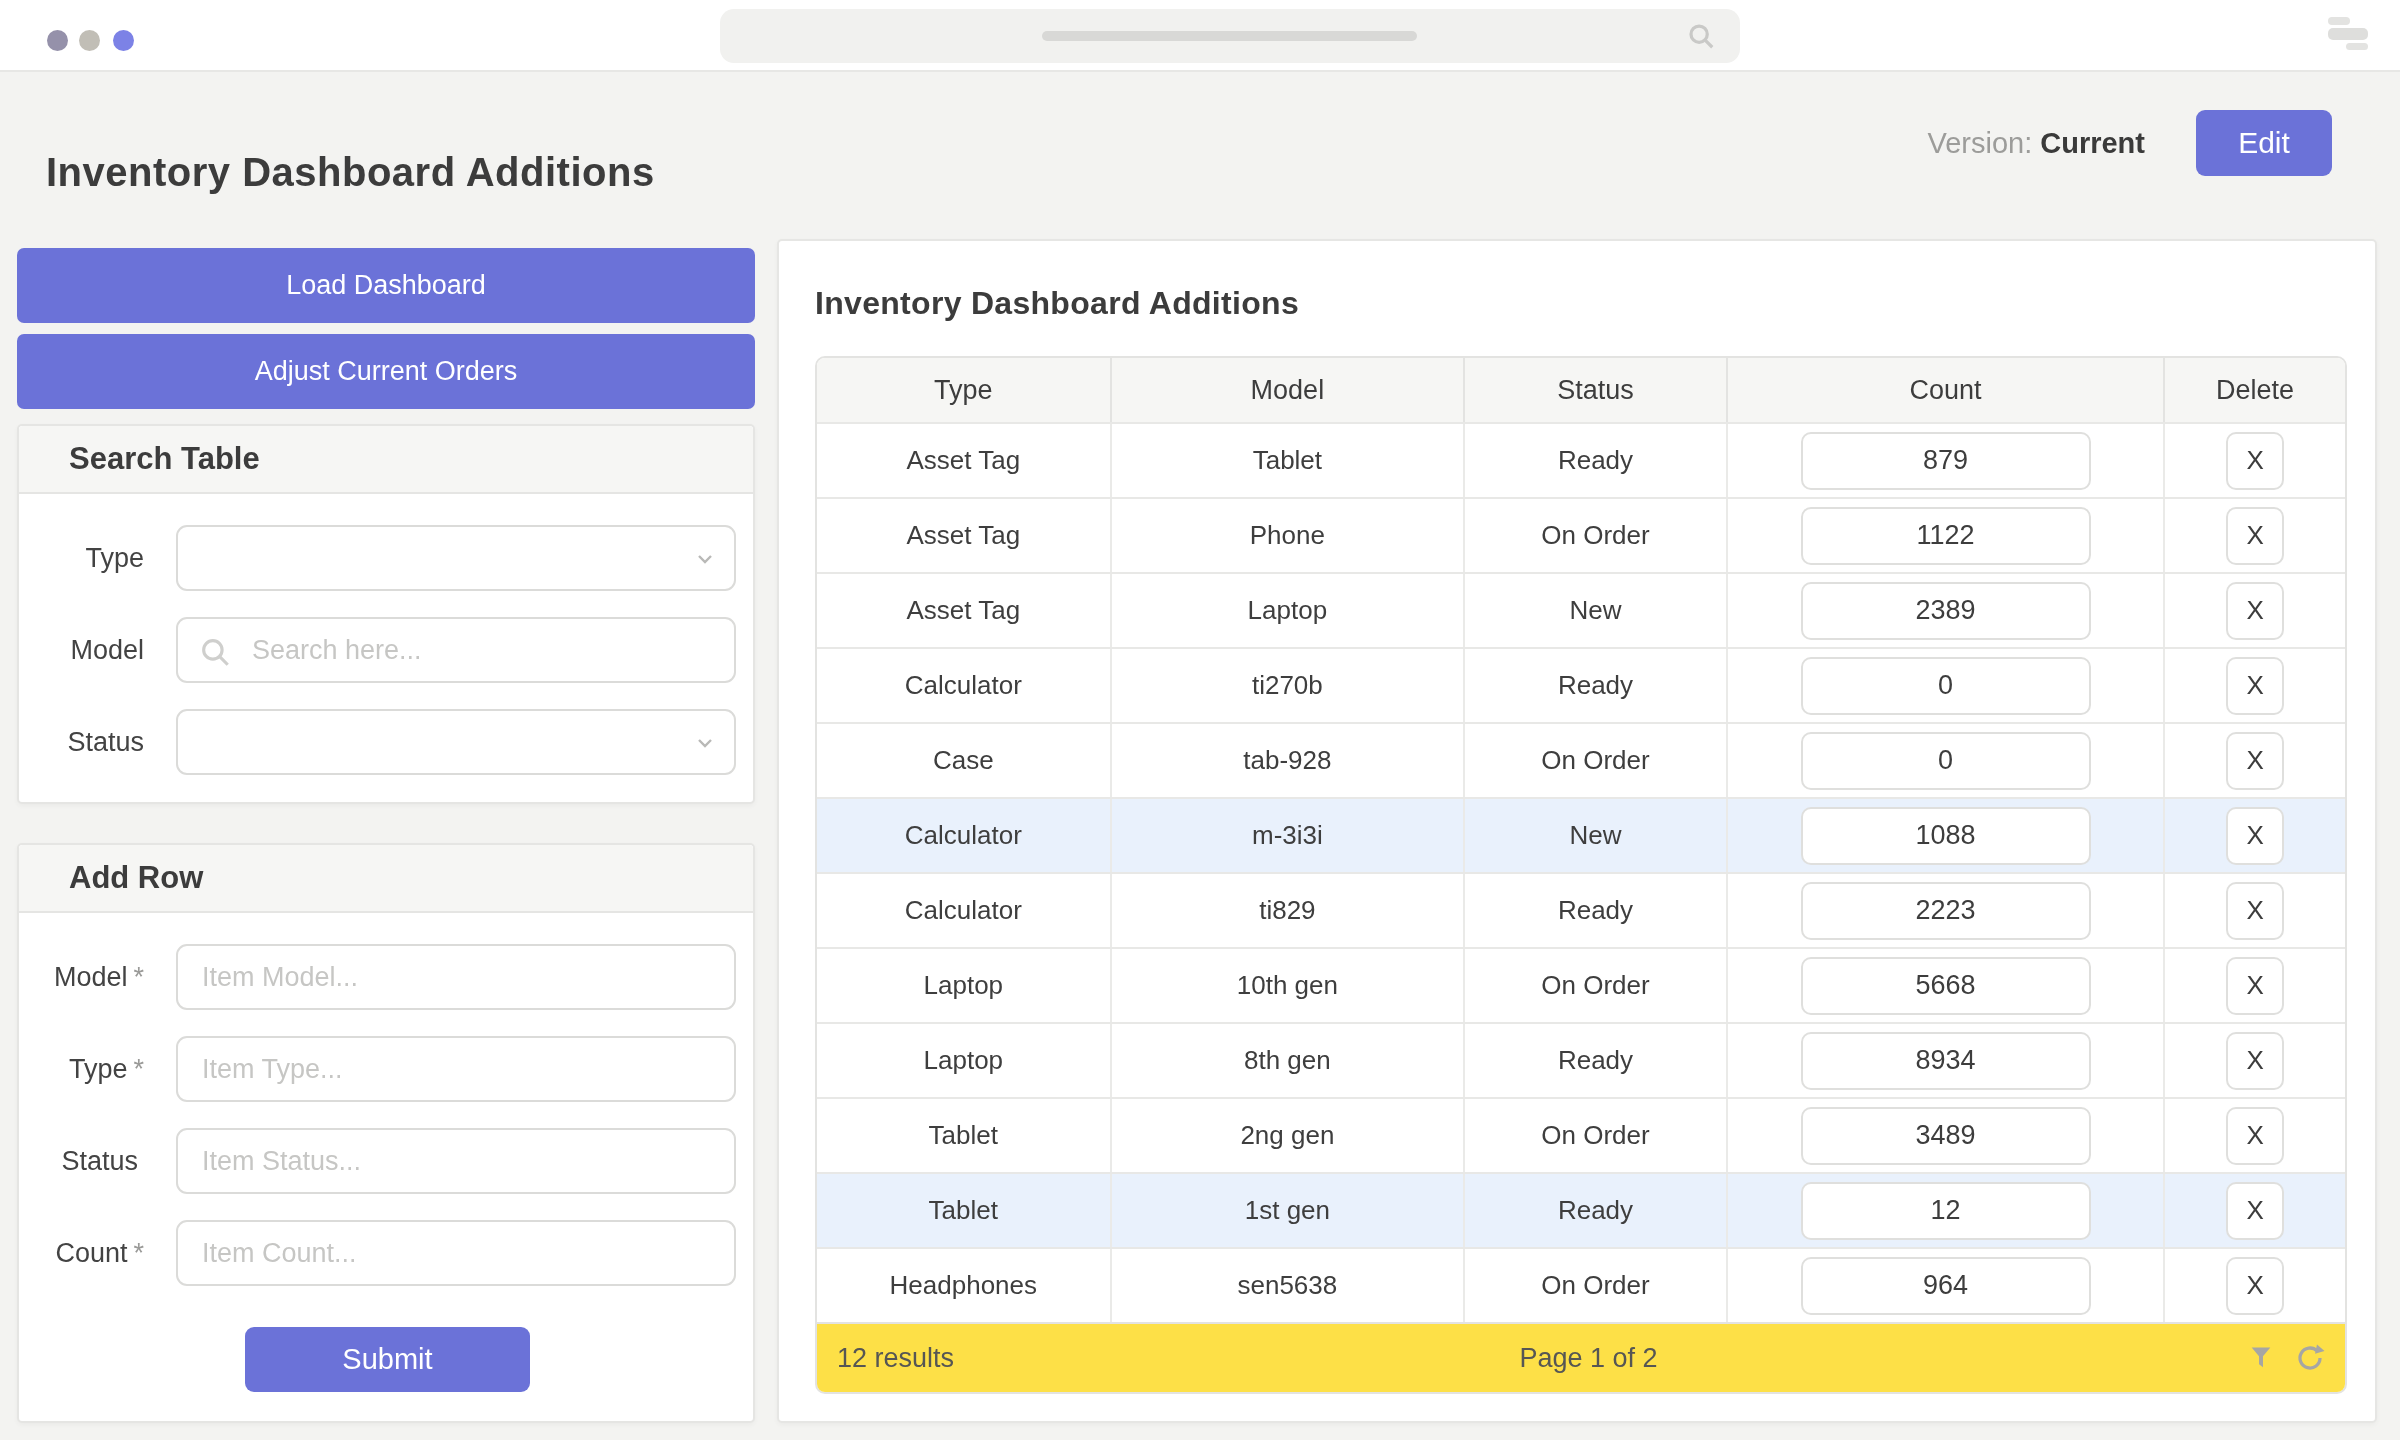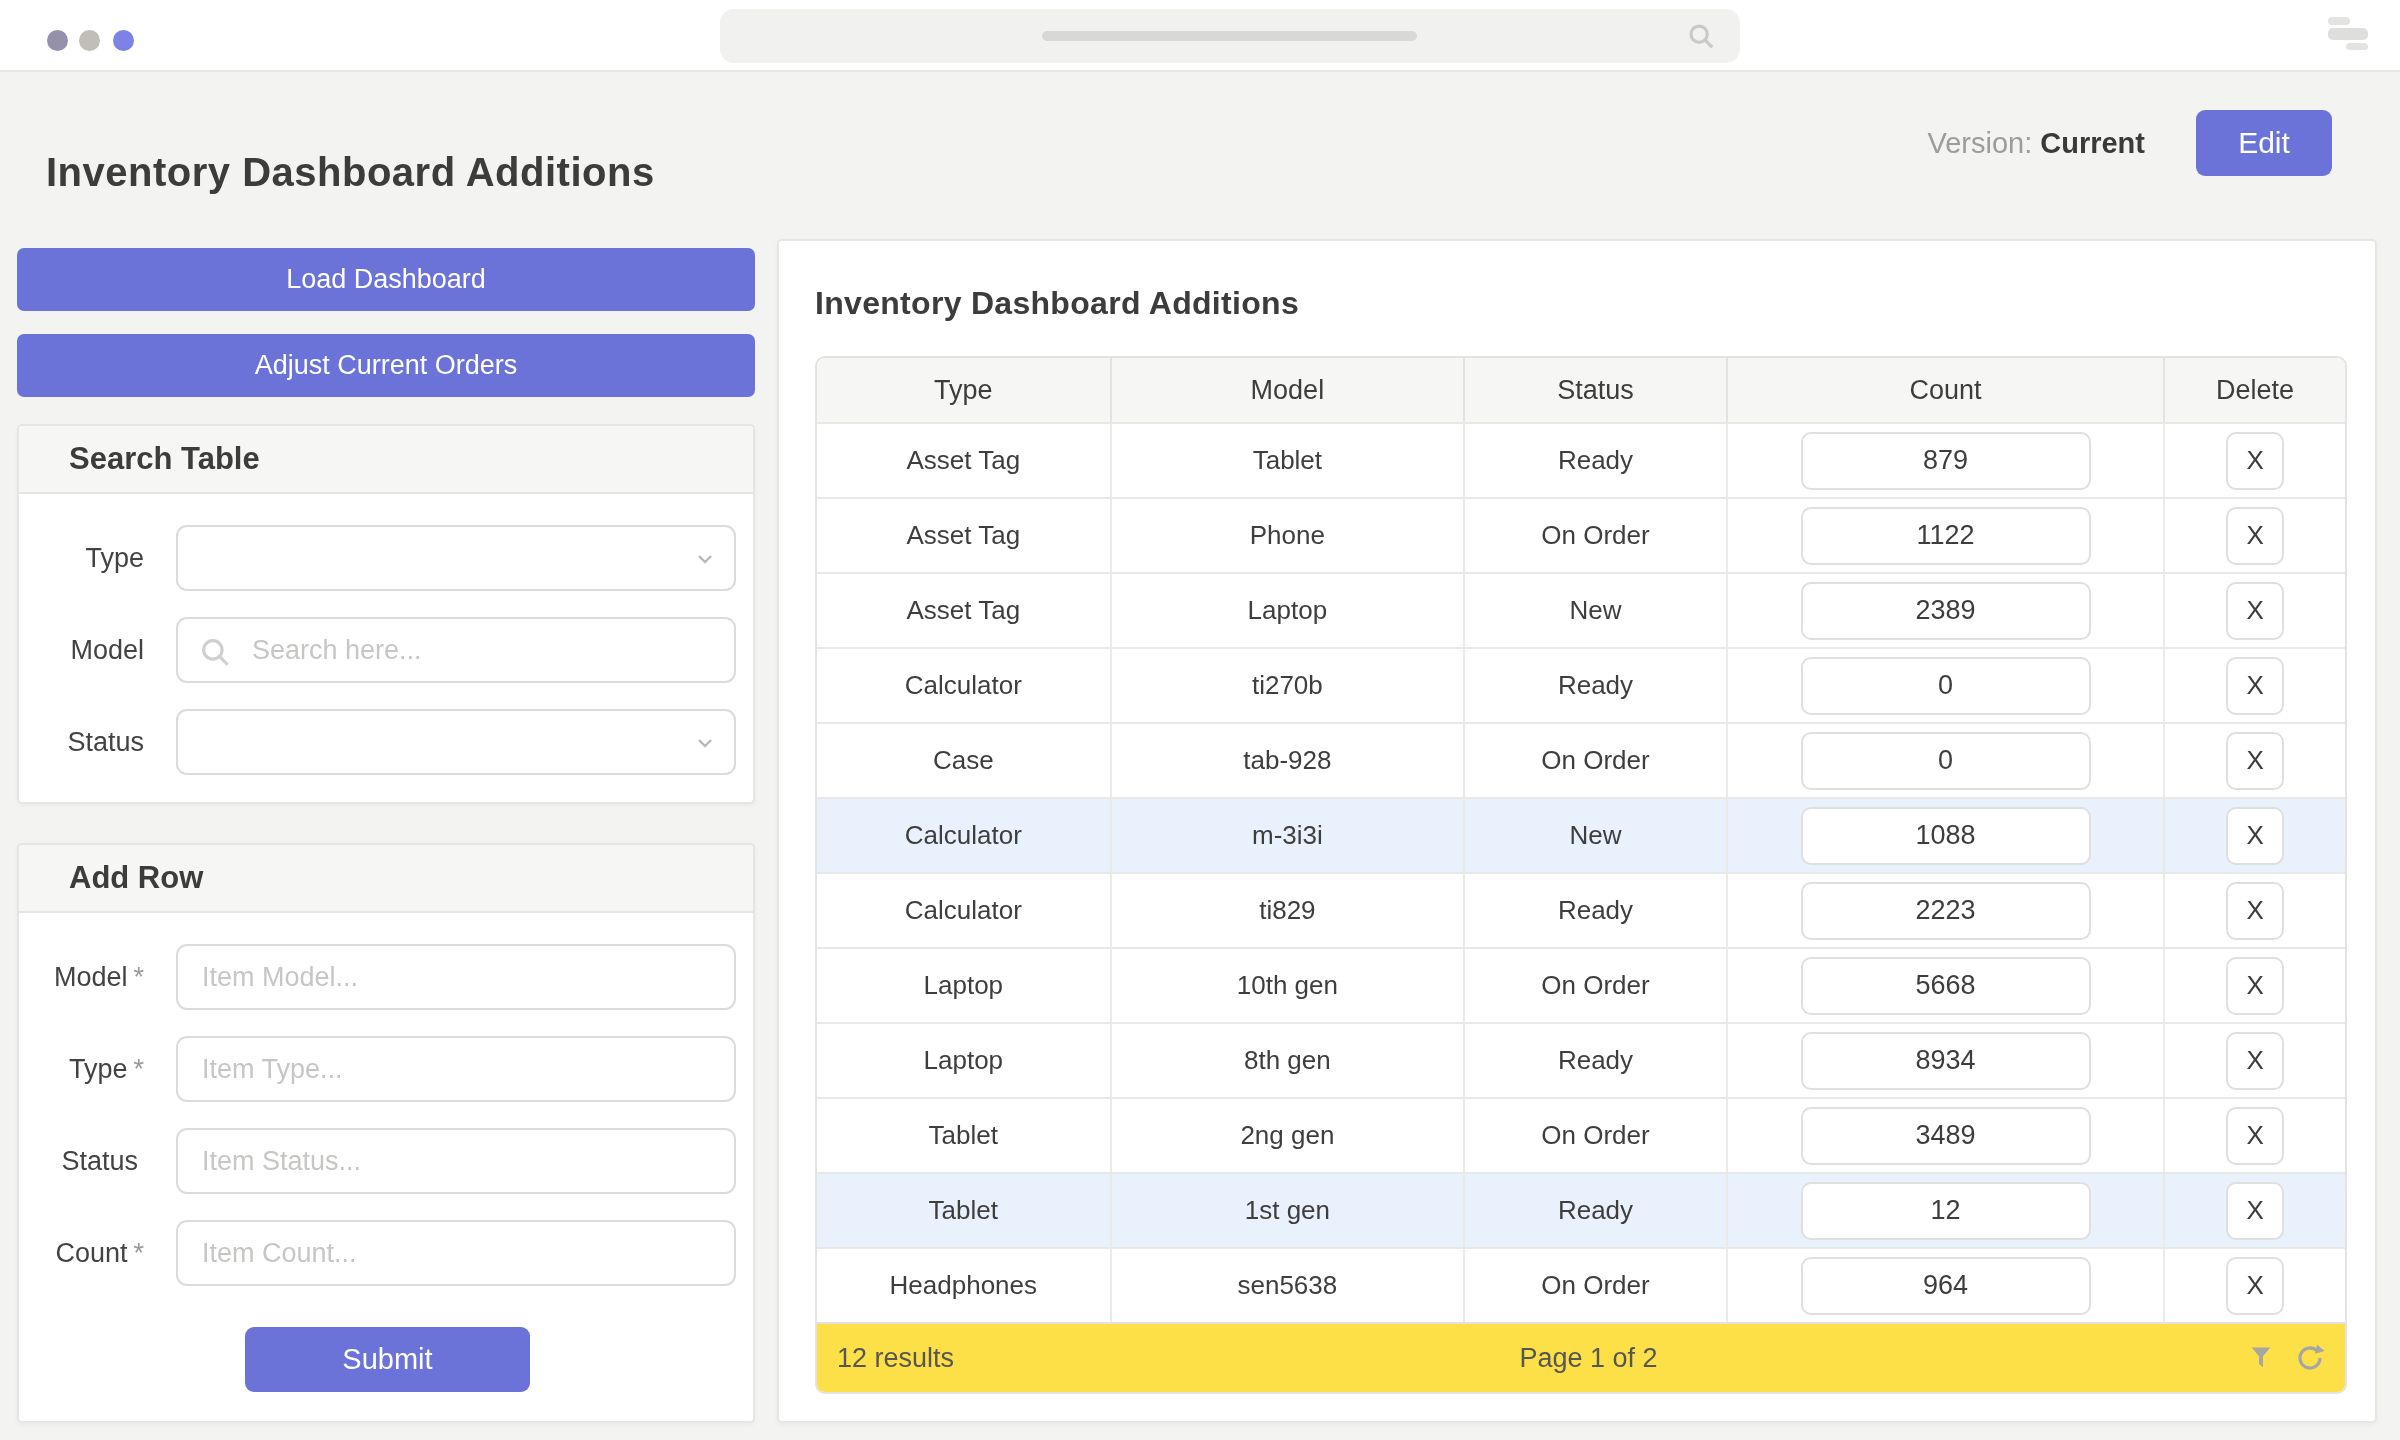--- a/index.html
+++ b/index.html
@@ -25,21 +25,21 @@
   .hb3 { width:22px; height:7px; margin-top:3px; margin-left:auto; }
   
   .page-title { position:absolute; left:46px; top:150px; font-size:40px;
     font-weight:700; color:#3c3c3c; letter-spacing:0.5px; }
   .version { position:absolute; top:127px; right:255px; font-size:29px; color:#9c9c9a; }
   .version b { color:#3a3a3a; font-weight:700; }
   .edit-btn { position:absolute; top:110px; right:68px; width:136px; height:66px;
     border:none; border-radius:9px; background:var(--accent); color:#fff;
     font-size:30px; font-weight:500; font-family:inherit; cursor:pointer; }
   
-  .big-btn { position:absolute; left:17px; width:738px; height:63px; border:none;
+  .big-btn { position:absolute; left:17px; width:738px; height:75px; border:none;
     border-radius:7px; background:var(--accent); color:#fff; font-size:27px;
     font-weight:500; font-family:inherit; cursor:pointer; }
   .btn-load { top:248px; } .btn-adjust { top:334px; }
   .panel { position:absolute; left:17px; width:738px; background:#fff;
     border:2px solid #e5e5e3; border-radius:5px; box-shadow:0 2px 5px rgba(0,0,0,.04); }
   .panel-search { top:424px; height:380px; }
   .panel-add { top:843px; height:580px; }
   .panel-head { height:68px; background:#f6f6f4; border-bottom:2px solid #e5e5e3;
     display:flex; align-items:center; padding-left:50px; font-size:31px;
     font-weight:700; color:#3c3c3c; border-radius:4px 4px 0 0; }

